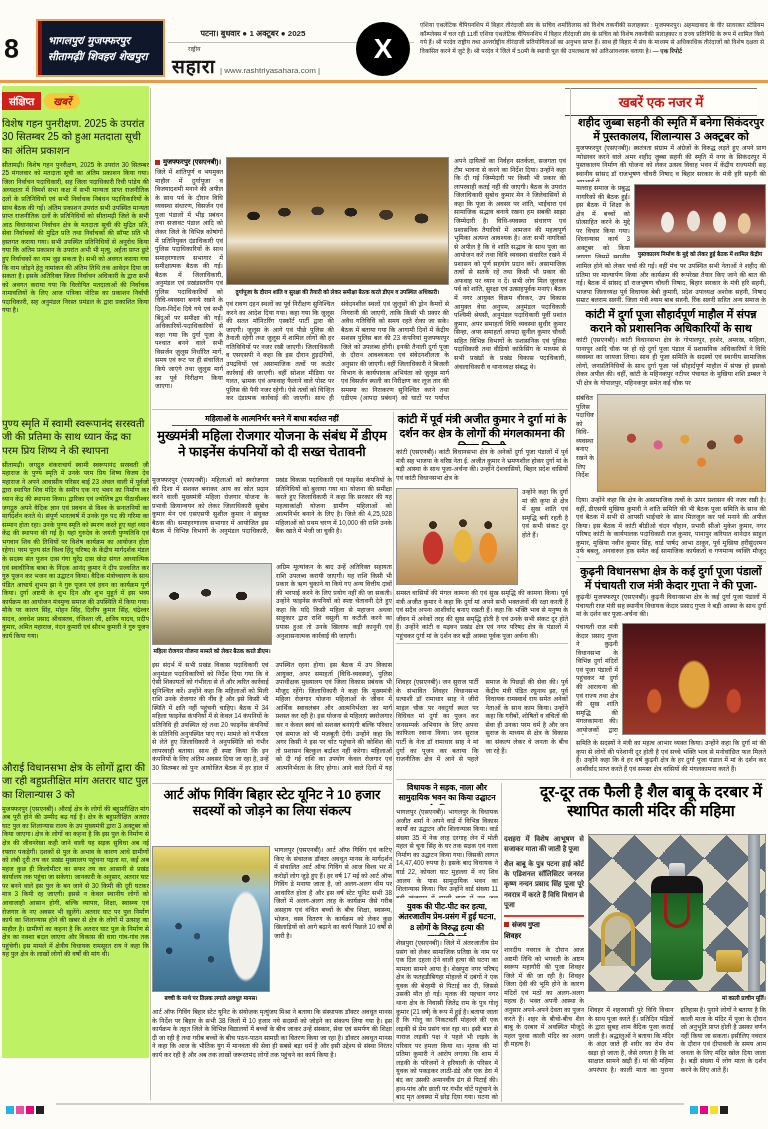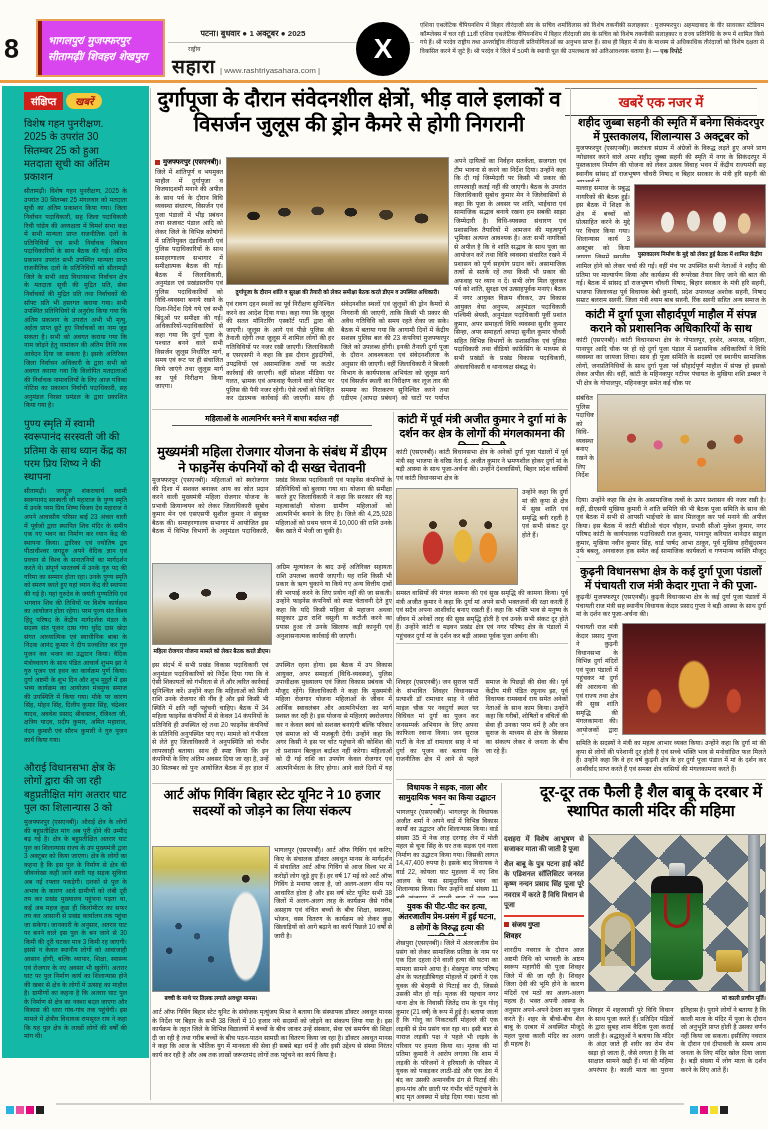--- a/index.html
+++ b/index.html
@@ -18,31 +18,31 @@
 .cols2{column-count:2;column-gap:7px}
 .ph{border:1px solid #8f8f8f;overflow:hidden}
 .vline{background:#c2c0ba;width:1px}
 .hline{background:#c2c0ba;height:1px}
 .lhead{font-size:10.2px;font-weight:normal;line-height:1.3;color:#101010;margin:7px 0 4px}
 .lbody{font-size:6.3px;line-height:1.36;text-align:justify;color:#242424}
 .ls{overflow:hidden}
 .mark{display:inline-block;width:8px;height:8px;margin-right:2px}
 
 .pagenum{font-size:27px;font-weight:bold;color:#111}
-.regionbox{background:#d946ef;border:2px solid #e9a054;box-shadow:inset 4px 0 0 #8f1610;color:#fff;font-style:italic;font-weight:bold;font-size:10.5px;line-height:1.55;display:flex;flex-direction:column;justify-content:center;padding-left:10px}
+.regionbox{background:#0f172a;border:2px solid #e9a054;box-shadow:inset 4px 0 0 #8f1610;color:#fff;font-style:italic;font-weight:bold;font-size:10.5px;line-height:1.55;display:flex;flex-direction:column;justify-content:center;padding-left:10px}
 .dateline{font-size:8px;font-weight:bold;color:#222;text-align:center}
 .mast-super{font-size:6px;color:#333;margin-left:16px}
 .mast-name{font-size:19px;font-weight:bold;color:#151515;letter-spacing:1px}
 .website{font-size:8px;color:#555}
 .xlogo{width:54px;height:54px;border-radius:50%;background:#000;color:#fff;display:flex;align-items:center;justify-content:center;font-size:28px;font-weight:bold}
 .brief{font-size:6px;line-height:1.45;text-align:justify;color:#222;overflow:hidden}
 .brief b{font-weight:bold}
 .orangerule{background:#e99a43}
 
-.leftcol{background:#14b8a6;padding:5px 22px}
+.leftcol{background:#bef264;padding:5px 0}
 .tab-red{display:inline-block;background:#d0201a;color:#fff;font-weight:bold;font-size:10px;padding:2px 7px}
 .tab-yellow{display:inline-block;background:#f6c93b;color:#b01510;font-weight:bold;font-style:italic;font-size:10px;padding:1px 9px;border-radius:9px;margin-left:3px}
 
 .rc-title{color:#cc1612;font-weight:bold;font-size:13.5px;text-align:center;border-top:1px solid #777;border-bottom:1.5px solid #444;padding:4px 0;background:#fffef8}
 
 .kbox-t{font-size:6.9px;font-weight:bold;line-height:1.5;color:#333;text-align:justify}
 .krule{height:2px;background:#e23b2e;margin:4px 0 3px}
 .kby{font-size:7px;font-weight:bold;color:#000}
 
 .ph-meeting{background:radial-gradient(ellipse 10px 7px at 12% 46%,#1f1c18 0 60%,transparent 65%),radial-gradient(ellipse 10px 7px at 26% 43%,#2b2620 0 60%,transparent 65%),radial-gradient(ellipse 10px 7px at 41% 42%,#3a332a 0 60%,transparent 65%),radial-gradient(ellipse 10px 7px at 56% 43%,#24201b 0 60%,transparent 65%),radial-gradient(ellipse 11px 8px at 72% 45%,#403425 0 60%,transparent 65%),radial-gradient(ellipse 11px 8px at 88% 48%,#342a1e 0 60%,transparent 65%),linear-gradient(180deg,#7e6134 0%,#a3804a 35%,#d9c08a 58%,#efe6d2 66%,#b79b66 78%,#6e5530 100%)}
@@ -103,37 +103,36 @@
     <div class="ls" style="height:344px">
       <div class="lhead">पुण्य स्मृति में स्वामी स्वरूपानंद सरस्वती जी की प्रतिमा के साथ ध्यान केंद्र का परम प्रिय शिष्य ने की स्थापना</div>
       <div class="lbody">सीतामढ़ी। जगद्गुरु शंकराचार्य स्वामी स्वरूपानंद सरस्वती जी महाराज के पुण्य स्मृति में उनके परम प्रिय शिष्य विजय देव महाराज ने अपने आवासीय परिसर बाई 23 अंचल वाली में पूर्वजों द्वारा स्थापित शिव मंदिर के समीप एक नए भवन का निर्माण कर ध्यान केंद्र की स्थापना किया। द्वारिका एवं ज्योतिष द्वय पीठाधीश्वर जगद्गुरु अपने वैदिक ज्ञान एवं प्रवचन से विश्व के सनातनियों का मार्गदर्शन करते थे। संपूर्ण भारतवर्ष में उनके गुरु पद की गरिमा का सम्मान होता रहा। उनके पुण्य स्मृति को स्मरण करते हुए यहां ध्यान केंद्र की स्थापना की गई है। यहां गुरुदेव के जयंती पुण्यतिथि एवं भगवान शिव की तिथियों पर विशेष कार्यक्रम का आयोजन होता रहेगा। परम पूज्य संत विश्व हिंदू परिषद के केंद्रीय मार्गदर्शक मंडल के सदस्य संत पूजन दास गंगा घुरेंद्र दास खेदा संगत आध्यात्मिक एवं स्वाधीनिक बाबा के निंदक आनंद कुमार ने दीप प्रज्वलित कर गुरु पूजन कर भजन का उद्घाटन किया। वैदिक मंत्रोच्चारण के साथ पंडित आचार्य शुभम झा ने गुरु पूजन एवं हवन का कार्यक्रम पूर्ण किया। दुर्गा अष्टमी के शुभ दिन और शुभ मुहूर्त में इस भव्य कार्यक्रम का आयोजन मंत्रमुग्ध समाज की उपस्थिति में किया गया। मौके पर कारण सिंह, मोहन सिंह, दिलीप कुमार सिंह, चंद्रेश्वर यादव, अवधेश प्रसाद श्रीवास्तव, रंजिश्ता जी, क्षत्रिय यादव, प्रदीप कुमार, अमित महाराज, नंदन कुमारी एवं सौरभ कुमारी ने गुरु पूजन कार्य किया गया।</div>
     </div>
     <div class="ls" style="height:296px">
       <div class="lhead">औराई विधानसभा क्षेत्र के लोगों द्वारा की जा रही बहुप्रतीक्षित मांग अतरार घाट पुल का शिलान्यास 3 को</div>
       <div class="lbody">मुजफ्फरपुर (एसएनबी)। औराई क्षेत्र के लोगों की बहुप्रतीक्षित मांग अब पूरी होने की उम्मीद बढ़ गई है। क्षेत्र के बहुप्रतीक्षित अतरार घाट पुल का शिलान्यास राज्य के उप मुख्यमंत्री द्वारा 3 अक्टूबर को किया जाएगा। क्षेत्र के लोगों का कहना है कि इस पुल के निर्माण से क्षेत्र की जीवनरेखा कही जाने वाली यह सड़क सुविधा अब नई रफ्तार पकड़ेगी। दशकों से पुल के अभाव के कारण आधे ग्रामीणों को लंबी दूरी तय कर प्रखंड मुख्यालय पहुंचना पड़ता था, कई अब महज कुछ ही किलोमीटर का सफर तय कर आसानी से प्रखंड कार्यालय तक पहुंचा जा सकेगा। जानकारी के अनुसार, अतरार घाट पर बनने वाले इस पुल के बन जाने से 30 किमी की दूरी घटकर मात्र 3 किमी रह जाएगी। इससे न केवल स्थानीय लोगों को आवाजाही आसान होगी, बल्कि व्यापार, शिक्षा, स्वास्थ्य एवं रोजगार के नए अवसर भी खुलेंगे। अतरार घाट पर पुल निर्माण कार्य का शिलान्यास होने की खबर से क्षेत्र के लोगों में उत्साह का माहौल है। ग्रामीणों का कहना है कि अतरार घाट पुल के निर्माण से क्षेत्र का नक्शा बदल जाएगा और विकास की धारा गांव-गांव तक पहुंचेगी। इस मामले में क्षेत्रीय विधायक रामसूरत राय ने कहा कि यह पुल क्षेत्र के लाखों लोगों की वर्षों की मांग थी।</div>
     </div>
   </div>
 
-  <div class="abs h-xl" style="left:152px;top:87px;width:414px;height:64px;overflow:hidden">दुर्गापूजा के दौरान संवेदनशील क्षेत्रों, भीड़ वाले इलाकों व विसर्जन जुलूस की ड्रोन कैमरे से होगी निगरानी</div>
 
   <div class="abs" style="left:155px;top:157px;width:68px;height:250px;overflow:hidden">
     <div class="by"><span class="bullet"></span><span>मुजफ्फरपुर (एसएनबी)।</span></div>
     <div class="bt" style="margin-top:2px">जिले में शांतिपूर्ण व भयमुक्त माहौल में दुर्गापूजा व विजयादशमी मनाने की अपील के साथ पर्व के दौरान विधि व्यवस्था संधारण, विसर्जन एवं पूजा पंडालों में भीड़ प्रबंधन तथा सजावट पंडाल आदि को लेकर जिले के विभिन्न कोषांगों में प्रतिनियुक्त दंडाधिकारी एवं पुलिस पदाधिकारियों के साथ समाहरणालय सभागार में समीक्षात्मक बैठक की गई। बैठक में जिलाधिकारी, अनुमंडल एवं प्रखंडस्तरीय एवं पुलिस पदाधिकारियों को विधि-व्यवस्था बनाये रखने के दिशा-निर्देश दिये गये एवं सभी बिंदुओं पर समीक्षा की गई। अधिकारियों-पदाधिकारियों से कहा गया कि दुर्गा पूजा के पश्चात बनने वाले सभी विसर्जन जुलूस निर्धारित मार्ग, समय एवं रूट पर ही संचालित किये जाएंगे तथा जुलूस मार्ग का पूर्व निरीक्षण किया जाएगा।</div>
   </div>
 
   <div class="abs ph ph-meeting" style="left:226px;top:157px;width:223px;height:128px"></div>
   <div class="abs cap" style="left:226px;top:288px;width:223px;height:10px">दुर्गापूजा के दौरान शांति व सुरक्षा की तैयारी को लेकर समीक्षा बैठक करते डीएम व उपस्थित अधिकारी।</div>
 
   <div class="abs bt cols2" style="left:226px;top:300px;width:223px;height:106px">एवं रावण दहन स्थलों का पूर्व निरीक्षण सुनिश्चित करने का आदेश दिया गया। कहा गया कि जुलूस की सतत मॉनिटरिंग एस्कॉर्ट पार्टी द्वारा की जाएगी। जुलूस के आगे एवं पीछे पुलिस की तैनाती रहेगी तथा जुलूस में शामिल लोगों की हर गतिविधियों पर नजर रखी जाएगी। जिलाधिकारी व एसएसपी ने कहा कि इस दौरान हुड़दंगियों, उपद्रवियों एवं असामाजिक तत्वों पर कठोर कार्रवाई की जाएगी। वहीं सोशल मीडिया पर गलत, भ्रामक एवं अफवाह फैलाने वाले पोस्ट पर पुलिस की पैनी नजर रहेगी। ऐसे तत्वों को चिन्हित कर दंडात्मक कार्रवाई की जाएगी। साथ ही संवेदनशील स्थलों एवं जुलूसों की ड्रोन कैमरों से निगरानी की जाएगी, ताकि किसी भी प्रकार की अवैध गतिविधि को समय रहते रोका जा सके। बैठक में बताया गया कि आगामी दिनों में केंद्रीय सशस्त्र पुलिस बल की 23 कंपनियां मुजफ्फरपुर जिले को उपलब्ध होंगी। इनकी तैनाती दुर्गा पूजा के दौरान आवश्यकता एवं संवेदनशीलता के अनुसार की जाएगी। वहीं जिलाधिकारी ने बिजली विभाग के कार्यपालक अभियंता को जुलूस मार्ग एवं विसर्जन स्थली का निरीक्षण कर लूज तार की समस्या का निराकरण सुनिश्चित करने तथा एडीएम (आपदा प्रबंधन) को घाटों पर पर्याप्त संख्या में नाव, गोताखोर एवं आपदा मित्र की तैनाती सुनिश्चित करने का निर्देश दिया। वहीं जिला अग्निशमन पदाधिकारी को सभी पूजा पंडालों एवं भीड़-भाड़ वाले स्थलों पर अग्निशमन यंत्र एवं दमकल वाहनों की समुचित व्यवस्था करने का निर्देश दिया गया।</div>
   <div class="abs bt" style="left:454px;top:157px;width:112px;height:249px">अपने दायित्वों का निर्वहन सतर्कता, सजगता एवं टीम भावना से करने का निर्देश दिया। उन्होंने कहा कि दी गई जिम्मेदारी पर किसी भी प्रकार की लापरवाही कतई नहीं की जाएगी। बैठक के उपरांत जिलाधिकारी सुबोध कुमार मेन ने जिलेवासियों से कहा कि पूजा के अवसर पर शांति, भाईचारा एवं सामाजिक सद्भाव बनाये रखना हम सबकी साझा जिम्मेदारी है। विधि-व्यवस्था संधारण एवं प्रशासनिक तैयारियों में आमजन की महत्वपूर्ण भूमिका अत्यन्त आवश्यक है। अतः सभी नागरिकों से अपील है कि वे शांति सद्भाव के साथ पूजा का आयोजन करें तथा विधि व्यवस्था संधारित रखने में प्रशासन को पूर्ण सहयोग प्रदान करें। असामाजिक तत्वों से सतर्क रहें तथा किसी भी प्रकार की अफवाह पर ध्यान न दें। सभी लोग मिल जुलकर पर्व को शांति, सुरक्षा एवं उत्साहपूर्वक मनाएं। बैठक में नगर आयुक्त विक्रम वीरकर, उप विकास आयुक्त वेघा अनुपम, अनुमंडल पदाधिकारी पश्चिमी श्रेयसी, अनुमंडल पदाधिकारी पूर्वी प्रशांत कुमार, अपर समाहर्ता विधि व्यवस्था सुधीर कुमार सिन्हा, अपर समाहर्ता आपदा सुनील कुमार चौधरी सहित विभिन्न विभागों के प्रशासनिक एवं पुलिस पदाधिकारी तथा वीडियो कांफ्रेंसिंग के माध्यम से सभी प्रखंडों के प्रखंड विकास पदाधिकारी, अंचलाधिकारी व थानाध्यक्ष संबद्ध थे।</div>
 
   <div class="abs hline" style="left:152px;top:409px;width:416px"></div>
 
   <div class="abs kick" style="left:172px;top:413px;width:200px">महिलाओं के आत्मनिर्भर बनने में बाधा बर्दाश्त नहीं</div>
-  <div class="abs h-lg" style="left:152px;top:444px;width:240px;height:44px;overflow:hidden">मुख्यमंत्री महिला रोजगार योजना के संबंध में डीएम ने फाइनेंस कंपनियों को दी सख्त चेतावनी</div>
+  <div class="abs h-lg" style="left:152px;top:428px;width:240px;height:44px;overflow:hidden">मुख्यमंत्री महिला रोजगार योजना के संबंध में डीएम ने फाइनेंस कंपनियों को दी सख्त चेतावनी</div>
   <div class="abs bt cols2" style="left:152px;top:476px;width:240px;height:84px">मुजफ्फरपुर (एसएनबी)। महिलाओं को स्वरोजगार की दिशा में सशक्त बनाकर आय का स्रोत प्रदान करने वाली मुख्यमंत्री महिला रोजगार योजना के प्रभावी क्रिय‍ान्वयन को लेकर जिलाधिकारी सुबोध कुमार मेन एवं एसएसपी सुशील कुमार ने संयुक्त बैठक की। समाहरणालय सभागार में आयोजित इस बैठक में विभिन्न विभागों के अनुमंडल पदाधिकारी, प्रखंड विकास पदाधिकारी एवं फाइनेंस कंपनियों के प्रतिनिधियों को बुलाया गया था। योजना की समीक्षा करते हुए जिलाधिकारी ने कहा कि सरकार की यह महत्वाकांक्षी योजना ग्रामीण महिलाओं को आत्मनिर्भर बनाने के लिए है। जिले की 4,25,928 महिलाओं को प्रथम चरण में 10,000 की राशि उनके बैंक खाते में भेजी जा चुकी है।</div>
   <div class="abs ph ph-meeting2" style="left:152px;top:563px;width:120px;height:82px"></div>
   <div class="abs cap" style="left:152px;top:647px;width:120px;height:10px">महिला रोजगार योजना मामले को लेकर बैठक करते डीएम।</div>
   <div class="abs bt" style="left:276px;top:563px;width:116px;height:94px">अग्रिम मूल्यांकन के बाद उन्हें अतिरिक्त सहायता राशि उपलब्ध करायी जाएगी। यह राशि किसी भी प्रकार के ऋण चुकाने या किये गए अन्य वित्तीय दावों की भरपाई करने के लिए प्रयोग नहीं की जा सकती। उन्होंने फाइनेंस कंपनियों को स्पष्ट चेतावनी देते हुए कहा कि यदि किसी महिला से महाजन अथवा साहूकार द्वारा राशि वसूली या कटौती करने का प्रयास हुआ तो उनके खिलाफ कड़ी कानूनी एवं अनुशासनात्मक कार्रवाई की जाएगी।</div>
   <div class="abs bt cols2" style="left:152px;top:661px;width:240px;height:118px">इस संदर्भ में सभी प्रखंड विकास पदाधिकारी एवं अनुमंडल पदाधिकारियों को निर्देश दिया गया कि वे ऐसी शिकायतों को गंभीरता से लें और त्वरित कार्रवाई सुनिश्चित करें। उन्होंने कहा कि महिलाओं को मिली राशि उनके रोजगार की नींव है और इसे किसी भी स्थिति में क्षति नहीं पहुंचनी चाहिए। बैठक में 34 महिला फाइनेंस कंपनियों में से केवल 14 कंपनियों के प्रतिनिधि ही उपस्थित रहे तथा 20 फाइनेंस कंपनियों के प्रतिनिधि अनुपस्थित पाए गए। मामले को गंभीरता से लेते हुए जिलाधिकारी ने अनुपस्थिति को गंभीर लापरवाही बताया। साथ ही स्पष्ट किया कि इन कंपनियों के लिए अंतिम अवसर दिया जा रहा है, उन्हें 30 सितम्बर को पुनः आयोजित बैठक में हर हाल में उपस्थित रहना होगा। इस बैठक में उप विकास आयुक्त, अपर समाहर्ता (विधि-व्यवस्था), पुलिस उपाधीक्षक मुख्यालय एवं जिला विकास प्रबंधक भी मौजूद रहेंगे। जिलाधिकारी ने कहा कि मुख्यमंत्री महिला रोजगार योजना महिलाओं के जीवन में आर्थिक स्वावलंबन और आत्मनिर्भरता का मार्ग प्रशस्त कर रही है। इस योजना से महिलाएं स्वरोजगार कर न केवल स्वयं को सशक्त बनाएंगी बल्कि परिवार एवं समाज को भी मजबूती देंगी। उन्होंने कहा कि अगर किसी ने इस पर चोट पहुंचाने की कोशिश की तो प्रशासन बिल्कुल बर्दाश्त नहीं करेगा। महिलाओं को दी गई राशि का उपयोग केवल रोजगार एवं आत्मनिर्भरता के लिए होगा। आने वाले दिनों में यह योजना मुजफ्फरपुर ही नहीं बल्कि बिहार के अन्य जिलों में भी महिलाओं की आर्थिक आजादी का आधार बनेगी।</div>
 
   <div class="abs h-md" style="left:396px;top:413px;width:172px;height:32px;overflow:hidden">कांटी में पूर्व मंत्री अजीत कुमार ने दुर्गा मां के दर्शन कर क्षेत्र के लोगों की मंगलकामना की किया विनती</div>
   <div class="abs bt" style="left:396px;top:448px;width:172px;height:38px">कांटी (एसएनबी)। कांटी विधानसभा क्षेत्र के अनेकों दुर्गा पूजा पंडालों में पूर्व मंत्री सह भाजपा के वरिष्ठ नेता ई. अजीत कुमार ने भ्रमणशील होकर दुर्गा मां के बड़ी आस्था के साथ पूजा-अर्चना की। उन्होंने देशवासियों, बिहार प्रदेश वासियों एवं कांटी विधानसभा क्षेत्र के</div>
   <div class="abs ph ph-crowd-warm" style="left:396px;top:488px;width:122px;height:97px"></div>
   <div class="abs bt" style="left:522px;top:488px;width:46px;height:97px">उन्होंने कहा कि दुर्गा मां की कृपा से क्षेत्र में सुख शांति एवं समृद्धि बनी रहती है एवं सभी संकट दूर होते हैं।</div>

